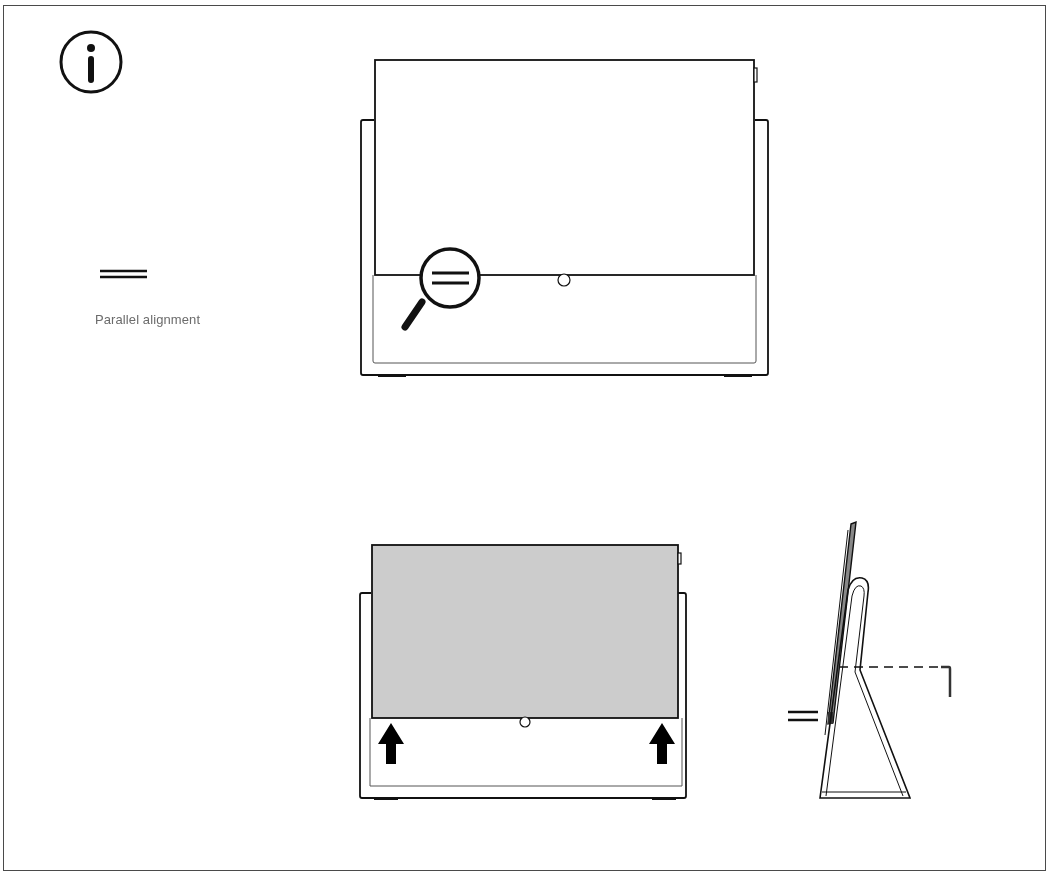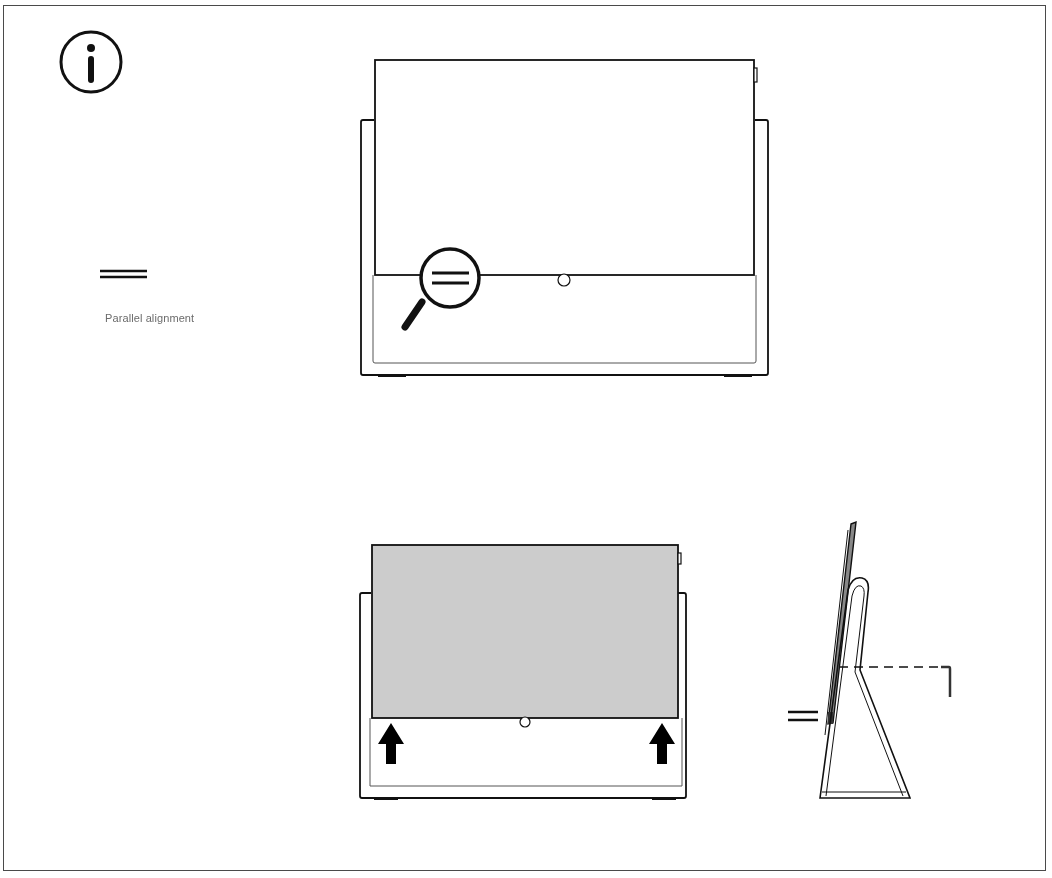--- a/index.html
+++ b/index.html
@@ -2,21 +2,21 @@
 <html><head>
   <meta charset="utf-8">
   <style>
     html, body { margin: 0; padding: 0; background: #ffffff; }
     body { width: 1052px; height: 878px; position: relative; overflow: hidden;
            font-family: "Liberation Sans", sans-serif; }
     .frame { position: absolute; left: 3px; top: 5px; width: 1043px; height: 866px;
              border: 1.5px solid #4a4a4a; box-sizing: border-box; }
     .info-icon { position: absolute; left: 58px; top: 29px; width: 66px; height: 66px; }
     .legend-symbol { position: absolute; left: 100px; top: 268px; width: 48px; height: 12px; }
-    .legend-label { position: absolute; left: 105px; top: 312px; font-size: 11px;
+    .legend-label { position: absolute; left: 95px; top: 312px; font-size: 13px;
                     color: #6b6b6b; letter-spacing: 0.1px; }
     svg.layer { position: absolute; left: 0; top: 0; width: 1052px; height: 878px; }
   </style>
 </head>
 <body>
 
 <div class="frame"></div>
 
 <svg class="info-icon" viewBox="0 0 66 66">
   <circle cx="33" cy="33" r="30" fill="none" stroke="#111" stroke-width="3"></circle>

